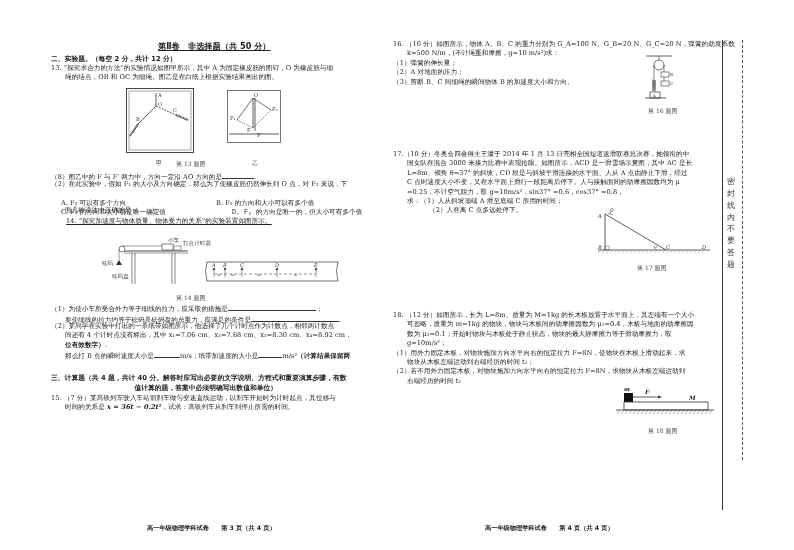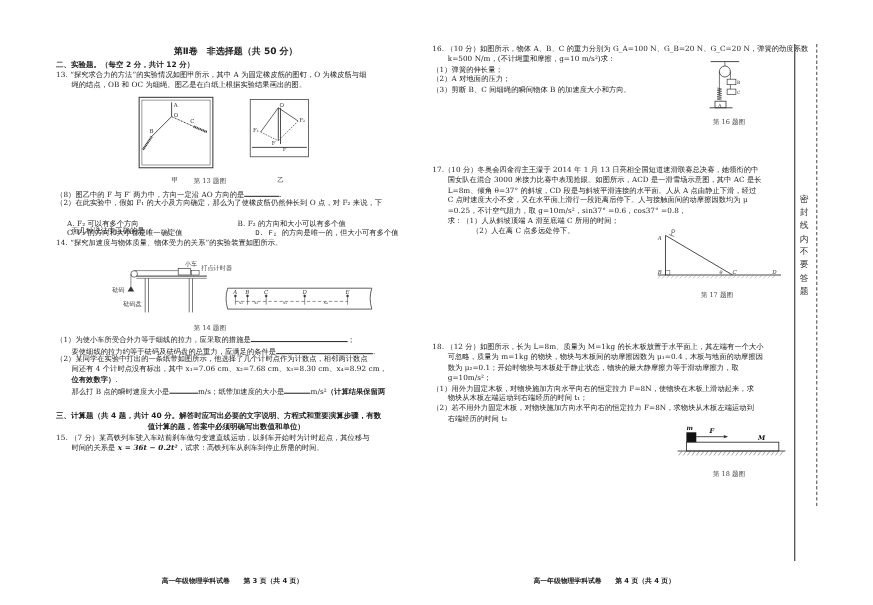--- a/index.html
+++ b/index.html
@@ -1,21 +1,21 @@
 <!DOCTYPE html>
 <html><head>
 <meta charset="utf-8">
 <style>
   html,body{margin:0;padding:0;background:#fff;}
   body{width:794px;height:550px;position:relative;overflow:hidden;
        font-family:"DejaVu Serif","Liberation Serif",serif;color:#222;}
   .abs{position:absolute;}
   .t{font-size:6.6px;line-height:9.4px;white-space:nowrap;letter-spacing:0.05px;}
   .b{font-weight:bold;font-family:"DejaVu Sans","Liberation Sans",sans-serif;}
-  .title{font-size:8.2px;font-weight:bold;font-family:"DejaVu Sans","Liberation Sans",sans-serif;}
+  .title{font-size:8.2px;font-weight:bold;font-family:"DejaVu Sans","Liberation Sans",sans-serif;text-decoration:underline;}
   .sec{font-size:6.8px;font-weight:bold;font-family:"DejaVu Sans","Liberation Sans",sans-serif;}
   .cap{font-size:6px;color:#444;}
   .foot{font-size:6.2px;font-weight:bold;font-family:"DejaVu Sans","Liberation Sans",sans-serif;}
   .ind{padding-left:11px;}
   .blank{display:inline-block;border-bottom:0.7px solid #333;height:7px;vertical-align:baseline;}
   .vline{position:absolute;background:#333;}
   .dline{position:absolute;border-left:1px dashed #555;}
   .seal{position:absolute;writing-mode:vertical-rl;font-size:8px;letter-spacing:12px;color:#333;}
   svg{position:absolute;overflow:visible;}
 </style>
@@ -71,21 +71,21 @@
 </div>
 <div class="abs t" style="left:51px;top:180px;">
   <div>（2）在此实验中，假如 F₁ 的大小及方向确定，那么为了使橡皮筋仍然伸长到 O 点，对 F₂ 来说，下</div>
   <div style="padding-left:14px;margin-top:17px;">面几种说法中正确的是（　　）</div>
 </div>
 <div class="abs t" style="left:61px;top:199px;">A. F₂ 可以有多个方向</div>
 <div class="abs t" style="left:216px;top:199px;">B. F₂ 的方向和大小可以有多个值</div>
 <div class="abs t" style="left:61px;top:208px;">C. F₂ 的方向和大小都是唯一确定值</div>
 <div class="abs t" style="left:232px;top:208px;font-family:Liberation Mono, monospace;">D. F₂ 的方向是唯一的，但大小可有多个值</div>
 
-<div class="abs t" style="left:51px;top:217px;">14. “探究加速度与物体质量、物体受力的关系”的实验装置如图所示。</div>
+<div class="abs t" style="left:66px;top:217px;text-decoration:underline;">14. “探究加速度与物体质量、物体受力的关系”的实验装置如图所示。</div>
 
 <div>
   <svg style="left:104px;top:238px;" width="90" height="46" viewBox="0 0 90 46">
     <circle cx="18" cy="11" r="3" fill="none" stroke="#333" stroke-width="0.6"></circle>
     <line x1="18" y1="8" x2="58" y2="8" stroke="#333" stroke-width="0.5"></line>
     <line x1="20" y1="13" x2="84" y2="13" stroke="#333" stroke-width="0.9"></line>
     <line x1="20" y1="15" x2="84" y2="15" stroke="#333" stroke-width="0.5"></line>
     <rect x="58" y="6" width="11" height="6" fill="none" stroke="#333" stroke-width="0.6"></rect>
     <rect x="70" y="8" width="7" height="4" fill="none" stroke="#333" stroke-width="0.5"></rect>
     <line x1="15" y1="11" x2="15" y2="22" stroke="#333" stroke-width="0.5"></line>

